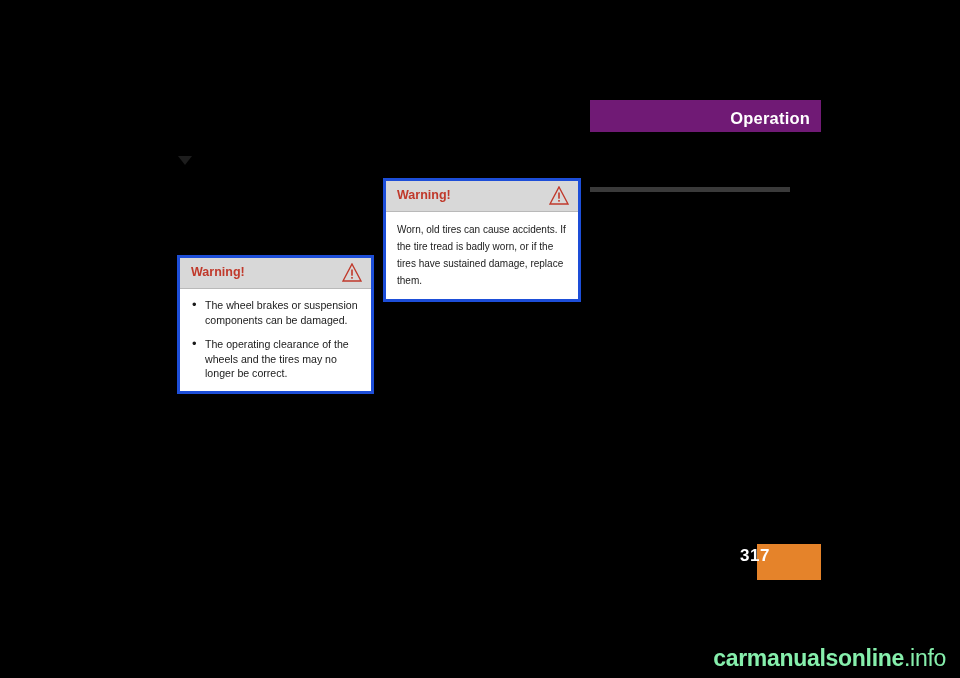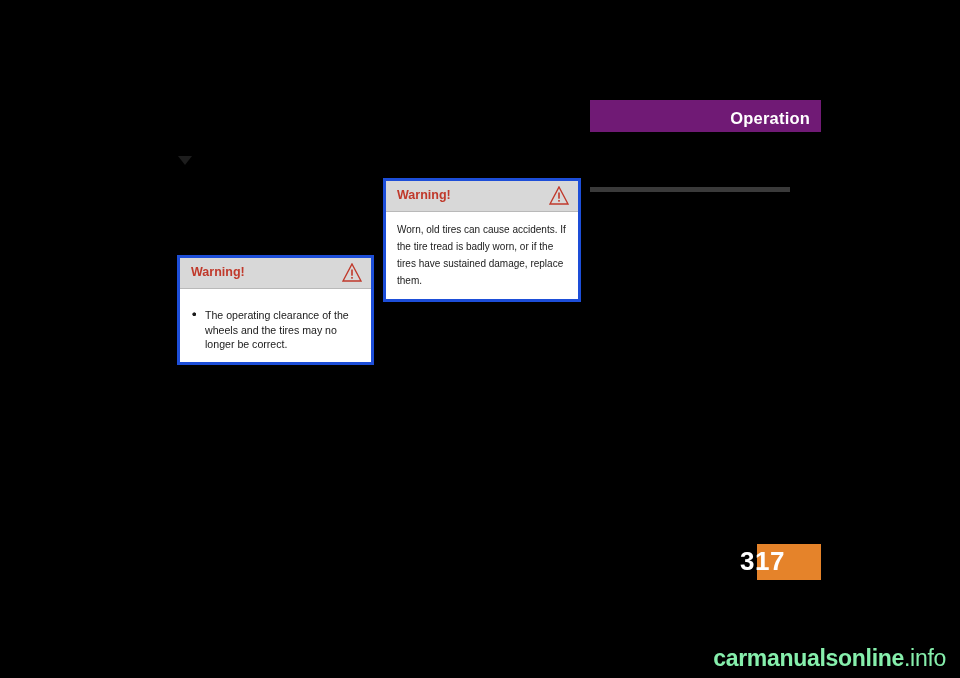--- a/index.html
+++ b/index.html
@@ -137,21 +137,21 @@
     top: 544px;
     width: 64px;
     height: 36px;
     background: #e5832a;
   }
   .page-num {
     position: absolute;
     left: 740px;
     top: 546px;
     color: #ffffff;
-    font-size: 26px;
+    font-size: 17px;
     font-weight: bold;
     letter-spacing: 0.5px;
   }
 
   
   .watermark {
     position: absolute;
     right: 14px;
     bottom: 6px;
     color: #86efac;
@@ -180,20 +180,21 @@
         <polygon points="10,1 19,18 1,18" fill="none" stroke="#c0392b" stroke-width="1.4"></polygon>
         <rect x="9.2" y="6.5" width="1.6" height="6.2" fill="#c0392b"></rect>
         <rect x="9.2" y="14" width="1.6" height="1.7" fill="#c0392b"></rect>
       </svg>
     </span>
   </div>
   <div class="warn-body">
     <ul class="bullet-list">
       <li>
         <span class="bdot">•</span>
+        <span>The wheel brakes or suspension components can be damaged.</span>
       </li>
       <li>
         <span class="bdot">•</span>
         <span>The operating clearance of the wheels and the tires may no longer be correct.</span>
       </li>
     </ul>
   </div>
 </div>
 
 <div class="warn-box" id="warn-tires">

